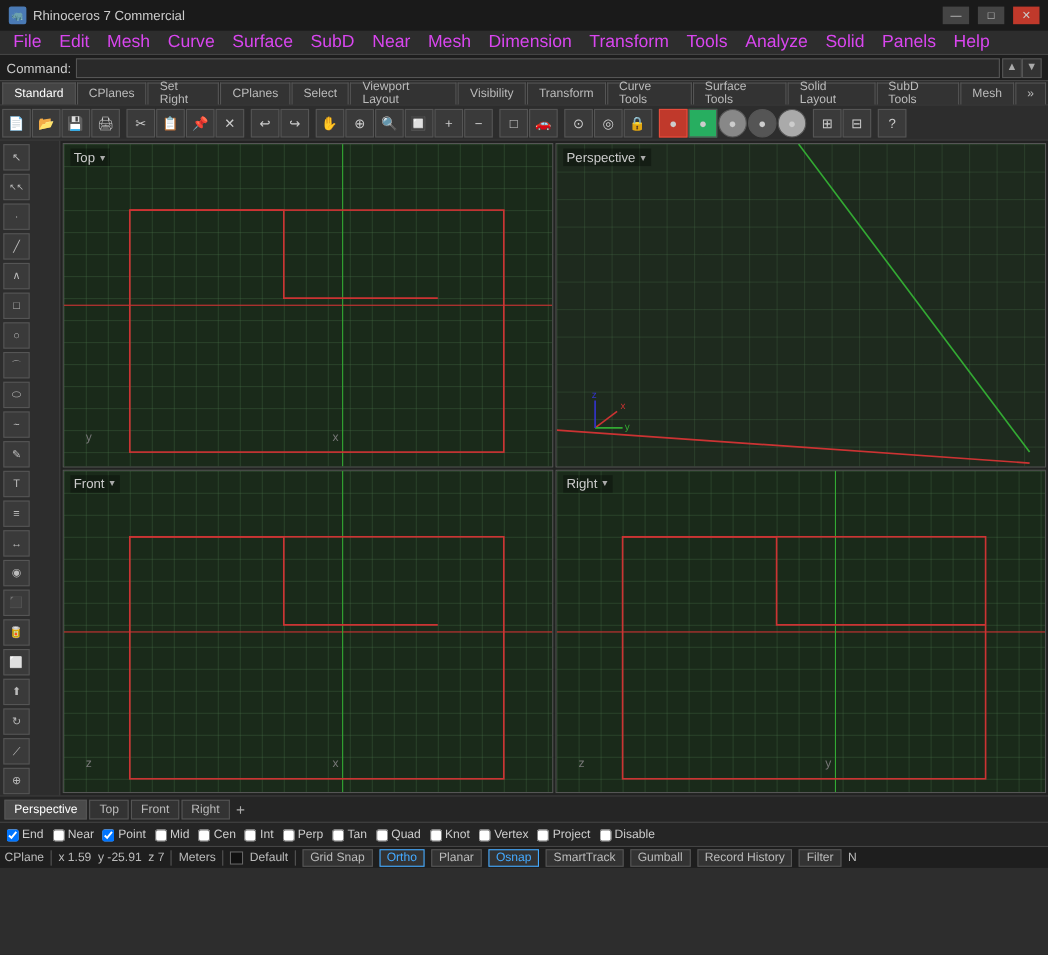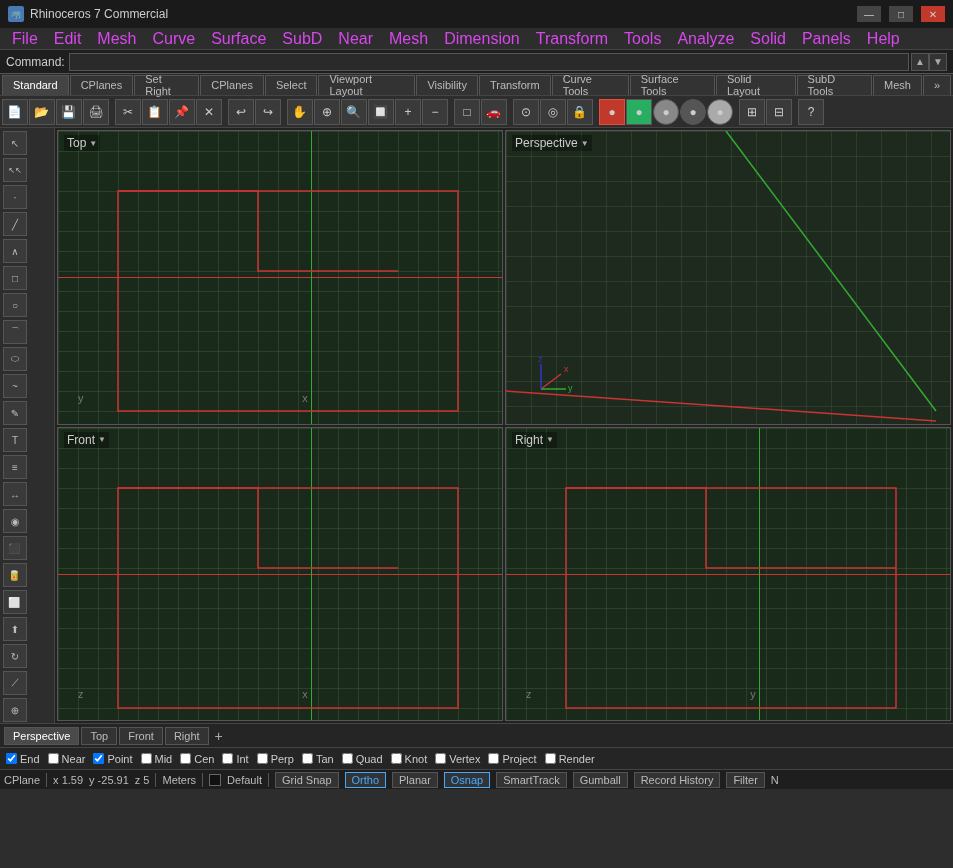--- a/index.html
+++ b/index.html
@@ -205,21 +205,21 @@
     #snapbar {
       height: 22px;
       background: #252525;
       border-top: 1px solid #444;
       display: flex;
       align-items: center;
       padding: 0 6px;
       gap: 6px;
     }
     .snap-item {
-      display: flex; align-items: center; gap: 3px;
+      display: flex; align-items: flex-end; gap: 3px;
       color: #ccc; font-size: 11px; cursor: pointer;
     }
     .snap-item input[type=checkbox] { width: 11px; height: 11px; }
 
     
     #bottombar {
       height: 20px;
       background: #1e1e1e;
       border-top: 1px solid #444;
       display: flex;
@@ -523,30 +523,30 @@
   <label class="snap-item">
       <input type="checkbox" style="">
       <span>Vertex</span>
     </label>
   <label class="snap-item">
       <input type="checkbox" style="">
       <span>Project</span>
     </label>
   <label class="snap-item">
       <input type="checkbox" style="">
-      <span>Render</span>
+      <span>Disable</span>
     </label>
 </div>
 
 <div id="bottombar" style="height:20px;background:#1e1e1e;border-top:1px solid #444;display:flex;align-items:center;padding:0 4px;gap:6px;font-size:11px;color:#bbb;overflow:hidden;">
   <span>CPlane</span>
   <div class="bottombar-sep"></div>
   <span>x 1.59</span>
   <span>y -25.91</span>
-  <span>z 5</span>
+  <span>z 7</span>
   <div class="bottombar-sep"></div>
   <span>Meters</span>
   <div class="bottombar-sep"></div>
 
   <span style="width:12px;height:12px;background:#111;border:1px solid #666;display:inline-block;"></span>
   <span>Default</span>
   <div class="bottombar-sep"></div>
   <button class="mode-btn">Grid Snap</button>
   <button class="mode-btn active">Ortho</button>
   <button class="mode-btn">Planar</button>

